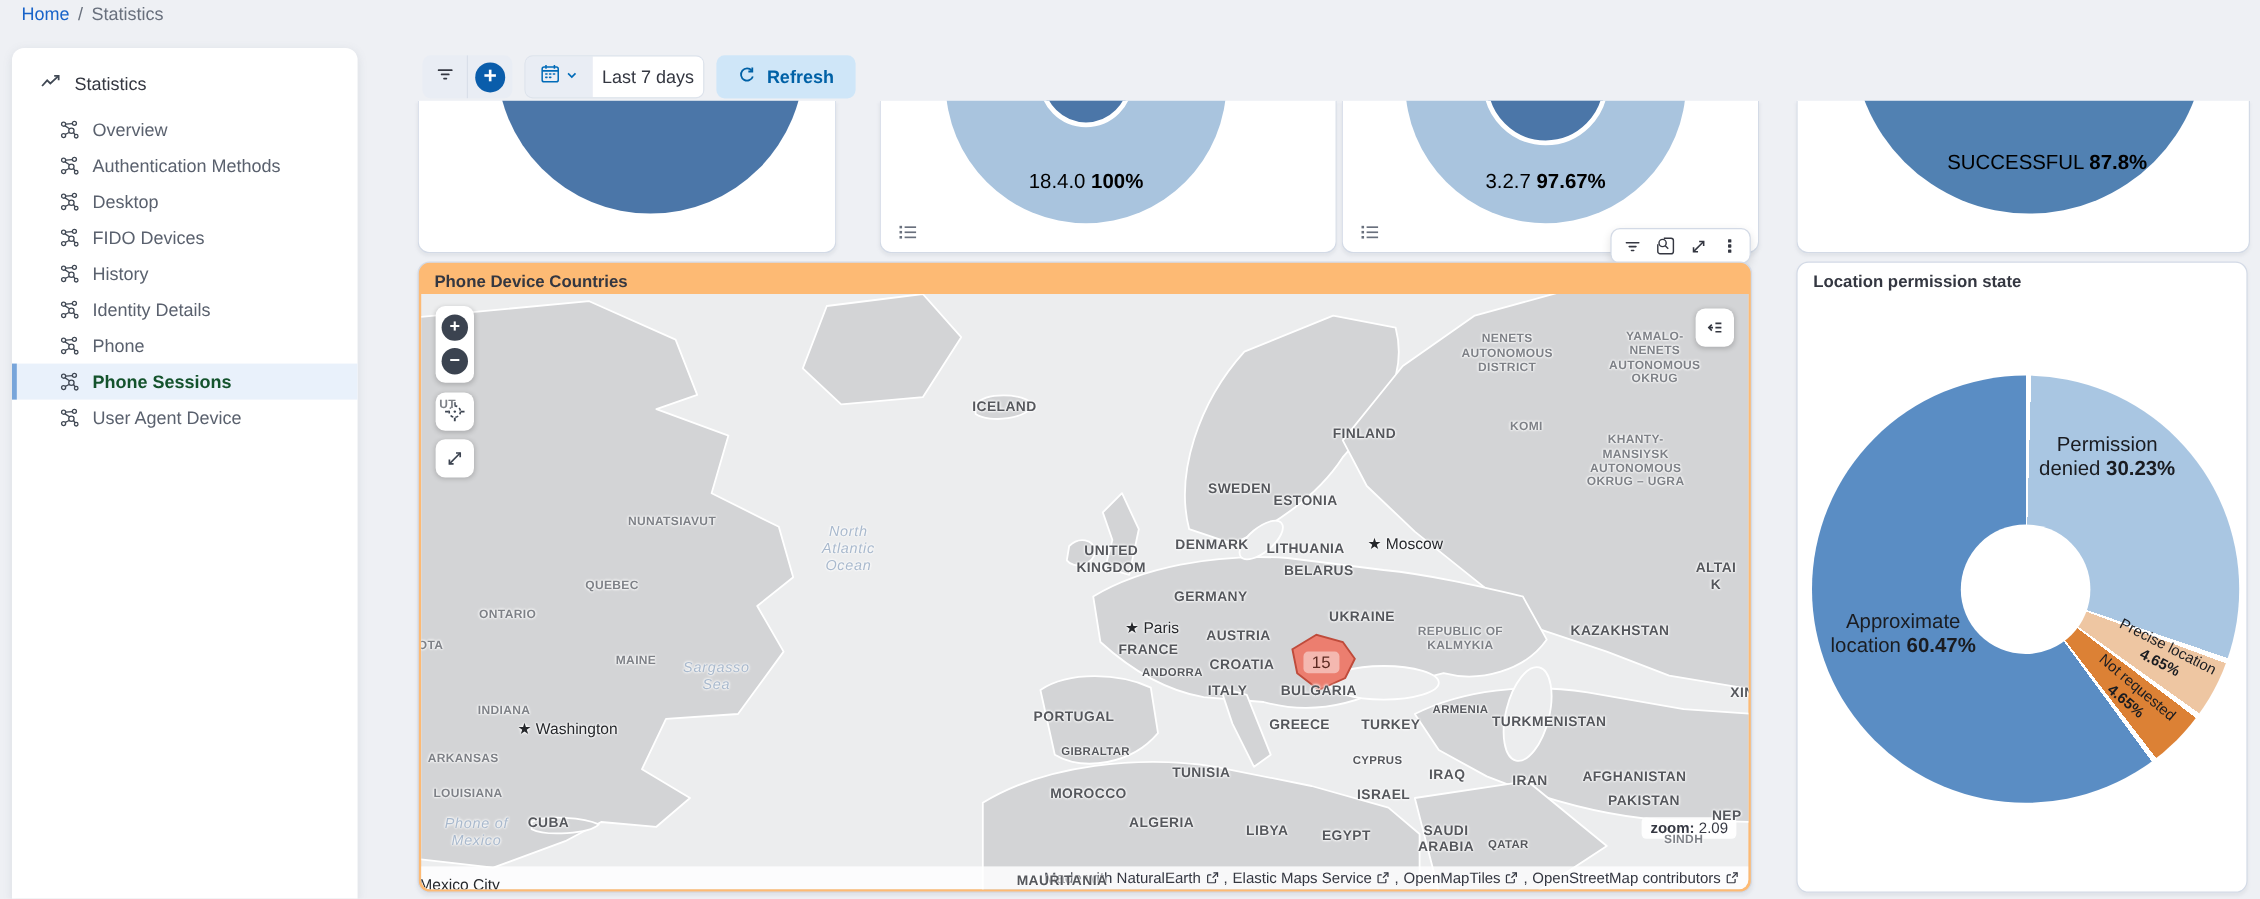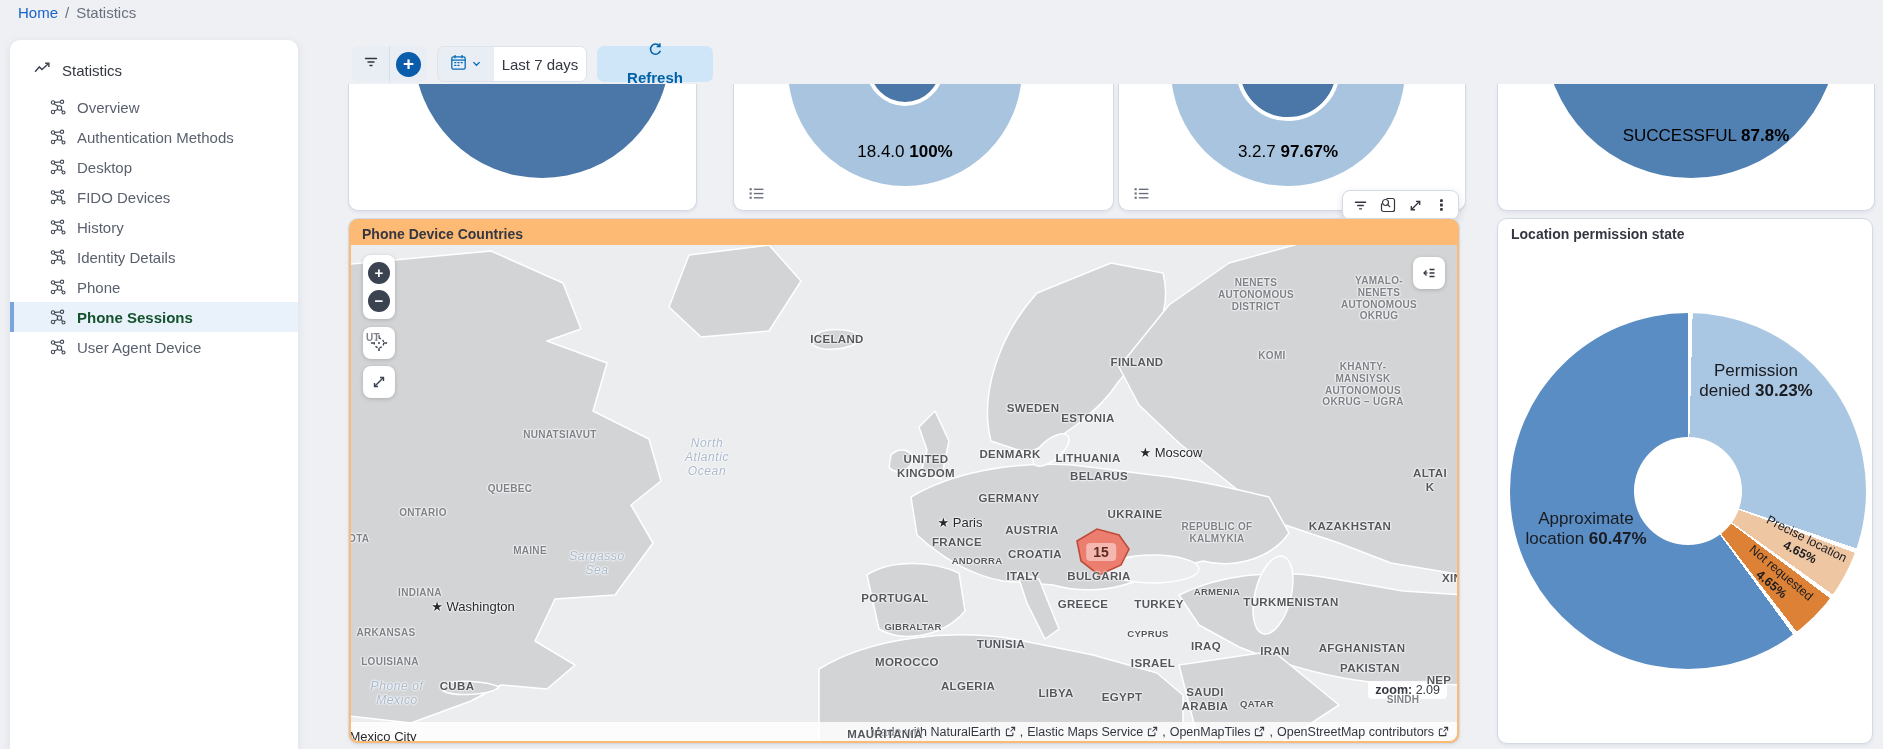--- a/index.html
+++ b/index.html
@@ -20,21 +20,21 @@
 
   
   .toolbar{position:absolute;left:352px;top:46px;height:36px;display:flex;gap:10px;align-items:stretch;}
   .tb-group{display:flex;background:#e9edf4;border-radius:7px;overflow:hidden;}
   .tb-cell{width:37px;display:flex;align-items:center;justify-content:center;cursor:pointer;}
   .tb-cell+.tb-cell{border-left:1px solid #d9dfe9;}
   .add-circle{width:25px;height:25px;border-radius:50%;background:#0a5dab;color:#fff;font-size:19px;line-height:23px;text-align:center;font-weight:bold;}
   .date-group{display:flex;border-radius:7px;overflow:hidden;border:1px solid #dde3ec;}
   .seg-cal{width:56px;background:#e9edf4;display:flex;align-items:center;justify-content:center;gap:4px;cursor:pointer;}
   .seg-text{width:92px;background:#fff;display:flex;align-items:center;justify-content:center;font-size:15px;color:#343741;cursor:pointer;}
-  .refresh-btn{width:116px;background:#cfe6f8;border:none;border-radius:7px;display:flex;align-items:center;justify-content:center;gap:9px;color:#0061a6;font-weight:bold;font-size:15px;font-family:inherit;cursor:pointer;flex-direction:column;}
+  .refresh-btn{width:116px;background:#cfe6f8;border:none;border-radius:7px;display:flex;align-items:center;justify-content:center;gap:9px;color:#0061a6;font-weight:bold;font-size:15px;font-family:inherit;cursor:pointer;}
 
   
   .top-panel{position:absolute;top:84px;height:126px;background:#fff;border:1px solid #d3dae6;border-top:none;border-radius:0 0 10px 10px;overflow:hidden;box-shadow:0 2px 3px rgba(109,120,135,.1);}
   #tp1{left:348px;width:347px;} #tp2{left:733px;width:346px;padding-left:33px;} #tp3{left:1118px;width:346px;} #tp4{left:1497px;width:376px;}
   .pie{position:absolute;border-radius:50%;}
   #pie1{left:65px;top:-162px;width:256px;height:256px;}
   #pie2{left:54px;top:-132px;width:234px;height:234px;}
   #pie3{left:52px;top:-132px;width:234px;height:234px;}
   #pie4{left:46px;top:-200px;width:294px;height:294px;}
   .pie-inner{position:absolute;border-radius:50%;border:4px solid #fff;box-sizing:border-box;}
@@ -47,21 +47,21 @@
   .map-panel{position:absolute;left:348px;top:218px;width:1112px;height:526px;background:#fdba74;border:1px solid #d3dae6;border-radius:10px;box-sizing:border-box;box-shadow:0 2px 3px rgba(109,120,135,.1);}
   .panel-title{position:absolute;left:13px;top:7px;font-size:14px;font-weight:bold;color:#343741;}
   .map-area{position:absolute;left:2px;right:2px;top:26px;bottom:2px;background:#ecedee;border-radius:0 0 8px 8px;overflow:hidden;}
   .map-area svg.land{position:absolute;inset:0;}
   .map-label{position:absolute;transform:translate(-50%,-50%);white-space:pre-line;text-align:center;line-height:1.18;pointer-events:none;text-shadow:0 0 2px #fff,0 0 2px #fff,0 0 3px #fff;}
   .ml-country{font-weight:bold;font-size:11.5px;color:#55575c;letter-spacing:.35px;}
   .ml-small{font-weight:bold;font-size:9.5px;color:#55575c;letter-spacing:.3px;}
   .ml-region{font-weight:bold;font-size:10px;color:#7e8187;letter-spacing:.3px;}
   .ml-ocean{font-style:italic;font-size:12px;color:#a9b9cd;letter-spacing:.6px;}
   .ml-city{font-size:13px;color:#26282c;}
-  .ro-badge{position:absolute;left:750px;top:307px;transform:translate(-50%,-50%);background:rgba(255,255,255,.45);border-radius:4px;padding:1px 7px;font-size:14px;font-weight:bold;color:#5c2a22;}
+  .ro-badge{position:absolute;left:750px;top:307px;transform:translate(-50%,-50%);background:rgba(255,255,255,.45);border-radius:4px;padding:1px 7px;font-size:14px;font-weight:normal;color:#5c2a22;}
   .map-ctl{position:absolute;background:#fff;border-radius:8px;box-shadow:0 1px 4px rgba(0,0,0,.18);}
   .zoom-group{left:12px;top:10px;width:32px;height:64px;display:flex;flex-direction:column;align-items:center;justify-content:center;gap:6px;}
   .zoom-circle{width:22px;height:22px;border-radius:50%;background:#3b4350;color:#fff;font-size:15px;line-height:21px;text-align:center;font-weight:bold;cursor:pointer;}
   .sq-btn{width:32px;height:32px;display:flex;align-items:center;justify-content:center;cursor:pointer;}
   #locateBtn{left:12px;top:82px;} #fitBtn{left:12px;top:121px;} #legendBtn{right:12px;top:12px;}
   .zoom-chip{position:absolute;right:10px;top:436px;background:rgba(255,255,255,.92);border-radius:4px;padding:2px 7px;font-size:12.5px;color:#343741;}
   .attribution{position:absolute;left:0;right:0;bottom:0;height:19px;background:rgba(255,255,255,.84);display:flex;align-items:center;justify-content:flex-end;padding-right:8px;font-size:12.5px;color:#343741;gap:4px;}
   .attr-item{display:inline-flex;align-items:center;gap:4px;cursor:pointer;}
 
   

